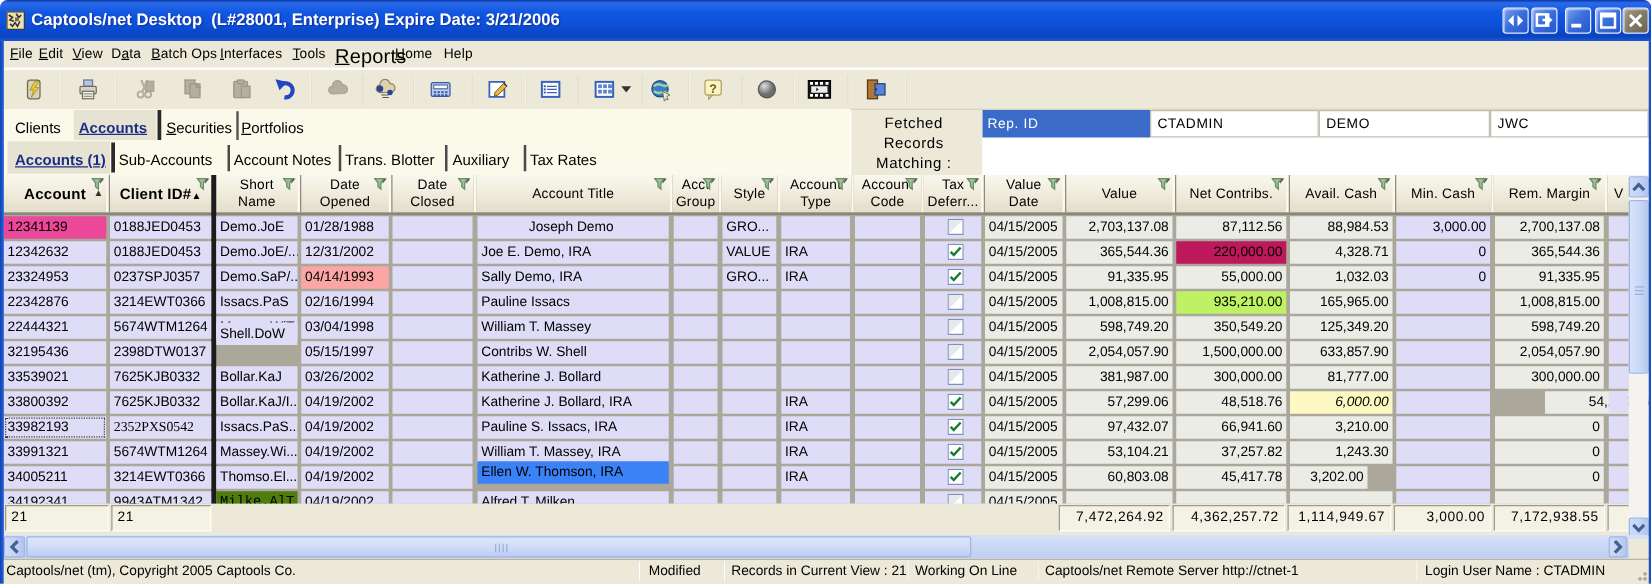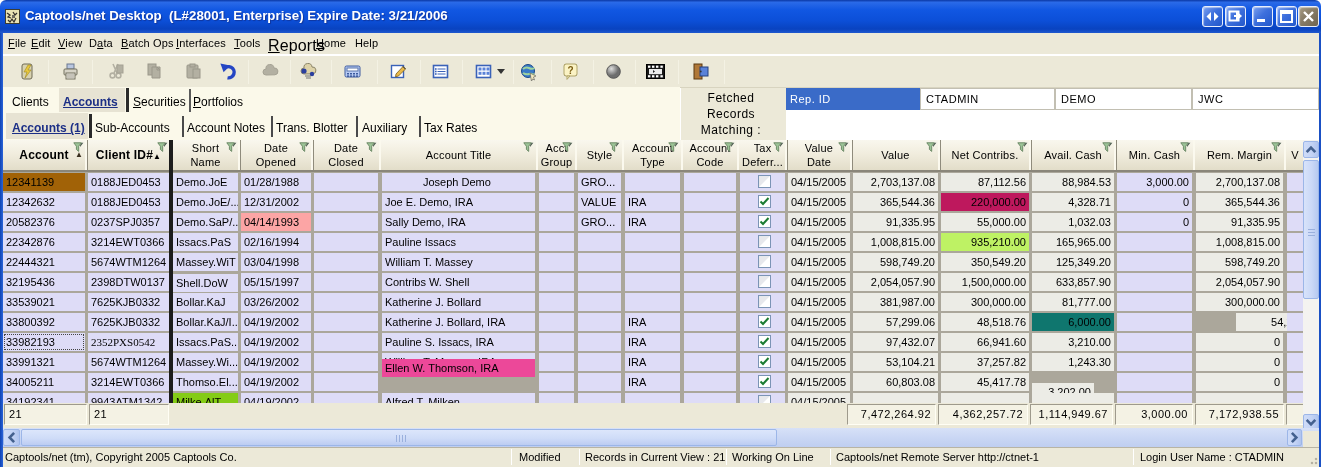--- a/index.html
+++ b/index.html
@@ -276,21 +276,21 @@
       <path d="M0.8 0.8 h7.5 l-2.6 3.4 v5.2 l-2.3 -2 v-3.2 z" fill="#9cc497" stroke="#6e8a68" stroke-width="1"></path>
       <path d="M8.6 0.8 h1.8 l-3.4 4.1 l0 -1.6 z" fill="#4e5e51"></path>
     </svg></div>
 <div class="hc h1" style="left:1193px;top:140px;width:93px;height:30px">Rem. Margin<svg width="11" height="11" viewBox="0 0 11 11" style="position:absolute;top:2px;right:2px">
       <path d="M0.8 0.8 h7.5 l-2.6 3.4 v5.2 l-2.3 -2 v-3.2 z" fill="#9cc497" stroke="#6e8a68" stroke-width="1"></path>
       <path d="M8.6 0.8 h1.8 l-3.4 4.1 l0 -1.6 z" fill="#4e5e51"></path>
     </svg></div>
 <div class="hc h1" style="left:1284px;top:140px;width:22px;height:30px">V</div>
 <div class="abs" style="left:3px;top:170px;width:1300px;height:2px;background:#8a867a"></div>
 <div class="abs" style="left:169px;top:140px;width:4px;height:263px;background:#1c1c1c"></div>
-<div class="cell txt" style="left:3px;top:173px;width:82px;height:18px;background:#a16207;">12341139</div>
+<div class="cell txt" style="left:3px;top:173px;width:82px;height:18px;background:#ec4899;">12341139</div>
 <div class="cell txt" style="left:88px;top:173px;width:81px;height:18px;background:#dedcf7;">0188JED0453</div>
 <div class="cell txt" style="left:173px;top:173px;width:65px;height:18px;background:#dedcf7;">Demo.JoE</div>
 <div class="cell txt" style="left:241px;top:173px;width:70px;height:18px;background:#dedcf7;">01/28/1988</div>
 <div class="cell txt" style="left:314px;top:173px;width:64px;height:18px;background:#dedcf7;"></div>
 <div class="cell txt" style="left:382px;top:173px;width:153px;height:18px;background:#dedcf7;padding-left:41px;">Joseph Demo</div>
 <div class="cell txt" style="left:539px;top:173px;width:35px;height:18px;background:#dedcf7;"></div>
 <div class="cell txt" style="left:578px;top:173px;width:43px;height:18px;background:#dedcf7;">GRO...</div>
 <div class="cell txt" style="left:625px;top:173px;width:55px;height:18px;background:#dedcf7;"></div>
 <div class="cell txt" style="left:684px;top:173px;width:52px;height:18px;background:#dedcf7;"></div>
 <div class="cell txt" style="left:740px;top:173px;width:45px;height:18px;background:#dedcf7;">
@@ -322,21 +322,21 @@
         <path d="M2.5 6.5 L5 9 L10.5 3" fill="none" stroke="#1c7c33" stroke-width="2"></path>
       </svg></div>
   </div>
 <div class="cell txt" style="left:788px;top:193px;width:62px;height:18px;background:#ecece6;">04/15/2005</div>
 <div class="cell num" style="left:853px;top:193px;width:85px;height:18px;background:#ecece6;">365,544.36</div>
 <div class="cell num" style="left:941px;top:193px;width:88px;height:18px;background:#be185d;">220,000.00</div>
 <div class="cell num" style="left:1032px;top:193px;width:82px;height:18px;background:#ecece6;">4,328.71</div>
 <div class="cell num" style="left:1117px;top:193px;width:75px;height:18px;background:#dedcf7;">0</div>
 <div class="cell num" style="left:1196px;top:193px;width:87px;height:18px;background:#ecece6;">365,544.36</div>
 <div class="cell txt" style="left:1287px;top:193px;width:16px;height:18px;background:#dedcf7;"></div>
-<div class="cell txt" style="left:3px;top:213px;width:82px;height:18px;background:#dedcf7;">20582376</div>
+<div class="cell txt" style="left:3px;top:213px;width:82px;height:18px;background:#dedcf7;">23324953</div>
 <div class="cell txt" style="left:88px;top:213px;width:81px;height:18px;background:#dedcf7;">0237SPJ0357</div>
 <div class="cell txt" style="left:173px;top:213px;width:65px;height:18px;background:#dedcf7;">Demo.SaP/...</div>
 <div class="cell txt" style="left:241px;top:213px;width:70px;height:18px;background:#fca5a5;">04/14/1993</div>
 <div class="cell txt" style="left:314px;top:213px;width:64px;height:18px;background:#dedcf7;"></div>
 <div class="cell txt" style="left:382px;top:213px;width:153px;height:18px;background:#dedcf7;">Sally Demo, IRA</div>
 <div class="cell txt" style="left:539px;top:213px;width:35px;height:18px;background:#dedcf7;"></div>
 <div class="cell txt" style="left:578px;top:213px;width:43px;height:18px;background:#dedcf7;">GRO...</div>
 <div class="cell txt" style="left:625px;top:213px;width:55px;height:18px;background:#dedcf7;">IRA</div>
 <div class="cell txt" style="left:684px;top:213px;width:52px;height:18px;background:#dedcf7;"></div>
 <div class="cell txt" style="left:740px;top:213px;width:45px;height:18px;background:#dedcf7;">
@@ -393,21 +393,21 @@
   </div>
 <div class="cell txt" style="left:788px;top:253px;width:62px;height:18px;background:#ecece6;">04/15/2005</div>
 <div class="cell num" style="left:853px;top:253px;width:85px;height:18px;background:#ecece6;">598,749.20</div>
 <div class="cell num" style="left:941px;top:253px;width:88px;height:18px;background:#ecece6;">350,549.20</div>
 <div class="cell num" style="left:1032px;top:253px;width:82px;height:18px;background:#ecece6;">125,349.20</div>
 <div class="cell num" style="left:1117px;top:253px;width:75px;height:18px;background:#dedcf7;"></div>
 <div class="cell num" style="left:1196px;top:253px;width:87px;height:18px;background:#ecece6;">598,749.20</div>
 <div class="cell txt" style="left:1287px;top:253px;width:16px;height:18px;background:#dedcf7;"></div>
 <div class="cell txt" style="left:3px;top:273px;width:82px;height:18px;background:#dedcf7;">32195436</div>
 <div class="cell txt" style="left:88px;top:273px;width:81px;height:18px;background:#dedcf7;">2398DTW0137</div>
-<div class="cell txt" style="left:173px;top:258px;width:65px;height:18px;background:#dedcf7;margin-top:16px;">Shell.DoW</div>
+<div class="cell txt" style="left:173px;top:258px;width:65px;height:18px;background:#dedcf7;">Shell.DoW</div>
 <div class="cell txt" style="left:241px;top:273px;width:70px;height:18px;background:#dedcf7;">05/15/1997</div>
 <div class="cell txt" style="left:314px;top:273px;width:64px;height:18px;background:#dedcf7;"></div>
 <div class="cell txt" style="left:382px;top:273px;width:153px;height:18px;background:#dedcf7;">Contribs W. Shell</div>
 <div class="cell txt" style="left:539px;top:273px;width:35px;height:18px;background:#dedcf7;"></div>
 <div class="cell txt" style="left:578px;top:273px;width:43px;height:18px;background:#dedcf7;"></div>
 <div class="cell txt" style="left:625px;top:273px;width:55px;height:18px;background:#dedcf7;"></div>
 <div class="cell txt" style="left:684px;top:273px;width:52px;height:18px;background:#dedcf7;"></div>
 <div class="cell txt" style="left:740px;top:273px;width:45px;height:18px;background:#dedcf7;">
     <div style="position:absolute;left:18px;top:2px"><svg width="13" height="13" viewBox="0 0 13 13">
         <rect x="0.5" y="0.5" width="12" height="12" fill="#fff" stroke="#7b94b5"></rect>
@@ -456,21 +456,21 @@
 <div class="cell txt" style="left:684px;top:313px;width:52px;height:18px;background:#dedcf7;"></div>
 <div class="cell txt" style="left:740px;top:313px;width:45px;height:18px;background:#dedcf7;">
     <div style="position:absolute;left:18px;top:2px"><svg width="13" height="13" viewBox="0 0 13 13">
         <rect x="0.5" y="0.5" width="12" height="12" fill="#fff" stroke="#7b94b5"></rect>
         <path d="M2.5 6.5 L5 9 L10.5 3" fill="none" stroke="#1c7c33" stroke-width="2"></path>
       </svg></div>
   </div>
 <div class="cell txt" style="left:788px;top:313px;width:62px;height:18px;background:#ecece6;">04/15/2005</div>
 <div class="cell num" style="left:853px;top:313px;width:85px;height:18px;background:#ecece6;">57,299.06</div>
 <div class="cell num" style="left:941px;top:313px;width:88px;height:18px;background:#ecece6;">48,518.76</div>
-<div class="cell num" style="left:1032px;top:313px;width:82px;height:18px;background:#0f766e;">6,000.00</div>
+<div class="cell num" style="left:1032px;top:313px;width:82px;height:18px;background:#fef9c3;font-style:italic;">6,000.00</div>
 <div class="cell num" style="left:1117px;top:313px;width:75px;height:18px;background:#dedcf7;"></div>
 <div class="cell num" style="left:1236px;top:313px;width:87px;height:18px;background:#ecece6;">54,299.06</div>
 <div class="cell txt" style="left:1287px;top:313px;width:16px;height:18px;background:#dedcf7;"></div>
 <div class="cell txt" style="left:3px;top:333px;width:82px;height:18px;background:#dedcf7;outline:1px dotted #444;outline-offset:-2px;">33982193</div>
 <div class="cell txt" style="left:88px;top:333px;width:81px;height:18px;background:#dedcf7;font-family:Liberation Serif, serif;">2352PXS0542</div>
 <div class="cell txt" style="left:173px;top:333px;width:65px;height:18px;background:#dedcf7;">Issacs.PaS...</div>
 <div class="cell txt" style="left:241px;top:333px;width:70px;height:18px;background:#dedcf7;">04/19/2002</div>
 <div class="cell txt" style="left:314px;top:333px;width:64px;height:18px;background:#dedcf7;"></div>
 <div class="cell txt" style="left:382px;top:333px;width:153px;height:18px;background:#dedcf7;">Pauline S. Issacs, IRA</div>
 <div class="cell txt" style="left:539px;top:333px;width:35px;height:18px;background:#dedcf7;"></div>
@@ -511,41 +511,41 @@
 <div class="cell num" style="left:941px;top:353px;width:88px;height:18px;background:#ecece6;">37,257.82</div>
 <div class="cell num" style="left:1032px;top:353px;width:82px;height:18px;background:#ecece6;">1,243.30</div>
 <div class="cell num" style="left:1117px;top:353px;width:75px;height:18px;background:#dedcf7;"></div>
 <div class="cell num" style="left:1196px;top:353px;width:87px;height:18px;background:#ecece6;">0</div>
 <div class="cell txt" style="left:1287px;top:353px;width:16px;height:18px;background:#dedcf7;"></div>
 <div class="cell txt" style="left:3px;top:373px;width:82px;height:18px;background:#dedcf7;">34005211</div>
 <div class="cell txt" style="left:88px;top:373px;width:81px;height:18px;background:#dedcf7;">3214EWT0366</div>
 <div class="cell txt" style="left:173px;top:373px;width:65px;height:18px;background:#dedcf7;">Thomso.El...</div>
 <div class="cell txt" style="left:241px;top:373px;width:70px;height:18px;background:#dedcf7;">04/19/2002</div>
 <div class="cell txt" style="left:314px;top:373px;width:64px;height:18px;background:#dedcf7;"></div>
-<div class="cell txt" style="left:382px;top:359px;width:153px;height:18px;background:#ec4899;">Ellen W. Thomson, IRA</div>
+<div class="cell txt" style="left:382px;top:369px;width:153px;height:18px;background:#3b82f6;">Ellen W. Thomson, IRA</div>
 <div class="cell txt" style="left:539px;top:373px;width:35px;height:18px;background:#dedcf7;"></div>
 <div class="cell txt" style="left:578px;top:373px;width:43px;height:18px;background:#dedcf7;"></div>
 <div class="cell txt" style="left:625px;top:373px;width:55px;height:18px;background:#dedcf7;">IRA</div>
 <div class="cell txt" style="left:684px;top:373px;width:52px;height:18px;background:#dedcf7;"></div>
 <div class="cell txt" style="left:740px;top:373px;width:45px;height:18px;background:#dedcf7;">
     <div style="position:absolute;left:18px;top:2px"><svg width="13" height="13" viewBox="0 0 13 13">
         <rect x="0.5" y="0.5" width="12" height="12" fill="#fff" stroke="#7b94b5"></rect>
         <path d="M2.5 6.5 L5 9 L10.5 3" fill="none" stroke="#1c7c33" stroke-width="2"></path>
       </svg></div>
   </div>
 <div class="cell txt" style="left:788px;top:373px;width:62px;height:18px;background:#ecece6;">04/15/2005</div>
 <div class="cell num" style="left:853px;top:373px;width:85px;height:18px;background:#ecece6;">60,803.08</div>
 <div class="cell num" style="left:941px;top:373px;width:88px;height:18px;background:#ecece6;">45,417.78</div>
-<div class="cell num" style="left:1032px;top:373px;width:62px;height:18px;background:#ecece6;margin-top:10px;">3,202.00</div>
+<div class="cell num" style="left:1032px;top:373px;width:62px;height:18px;background:#ecece6;">3,202.00</div>
 <div class="cell num" style="left:1117px;top:373px;width:75px;height:18px;background:#dedcf7;"></div>
 <div class="cell num" style="left:1196px;top:373px;width:87px;height:18px;background:#ecece6;">0</div>
 <div class="cell txt" style="left:1287px;top:373px;width:16px;height:18px;background:#dedcf7;"></div>
 <div class="cell txt" style="left:3px;top:393px;width:82px;height:10px;background:#dedcf7;">34192341</div>
 <div class="cell txt" style="left:88px;top:393px;width:81px;height:10px;background:#dedcf7;">9943ATM1342</div>
-<div class="cell txt" style="left:173px;top:393px;width:65px;height:10px;background:#84cc16;">Milke.AlT</div>
+<div class="cell txt" style="left:173px;top:393px;width:65px;height:10px;background:#4d7c0f;font-family:Liberation Mono, monospace;">Milke.AlT</div>
 <div class="cell txt" style="left:241px;top:393px;width:70px;height:10px;background:#dedcf7;">04/19/2002</div>
 <div class="cell txt" style="left:314px;top:393px;width:64px;height:10px;background:#dedcf7;"></div>
 <div class="cell txt" style="left:382px;top:393px;width:153px;height:10px;background:#dedcf7;">Alfred T. Milken</div>
 <div class="cell txt" style="left:539px;top:393px;width:35px;height:10px;background:#dedcf7;"></div>
 <div class="cell txt" style="left:578px;top:393px;width:43px;height:10px;background:#dedcf7;"></div>
 <div class="cell txt" style="left:625px;top:393px;width:55px;height:10px;background:#dedcf7;"></div>
 <div class="cell txt" style="left:684px;top:393px;width:52px;height:10px;background:#dedcf7;"></div>
 <div class="cell txt" style="left:740px;top:393px;width:45px;height:10px;background:#dedcf7;">
     <div style="position:absolute;left:18px;top:2px"><svg width="13" height="13" viewBox="0 0 13 13">
         <rect x="0.5" y="0.5" width="12" height="12" fill="#fff" stroke="#7b94b5"></rect>

